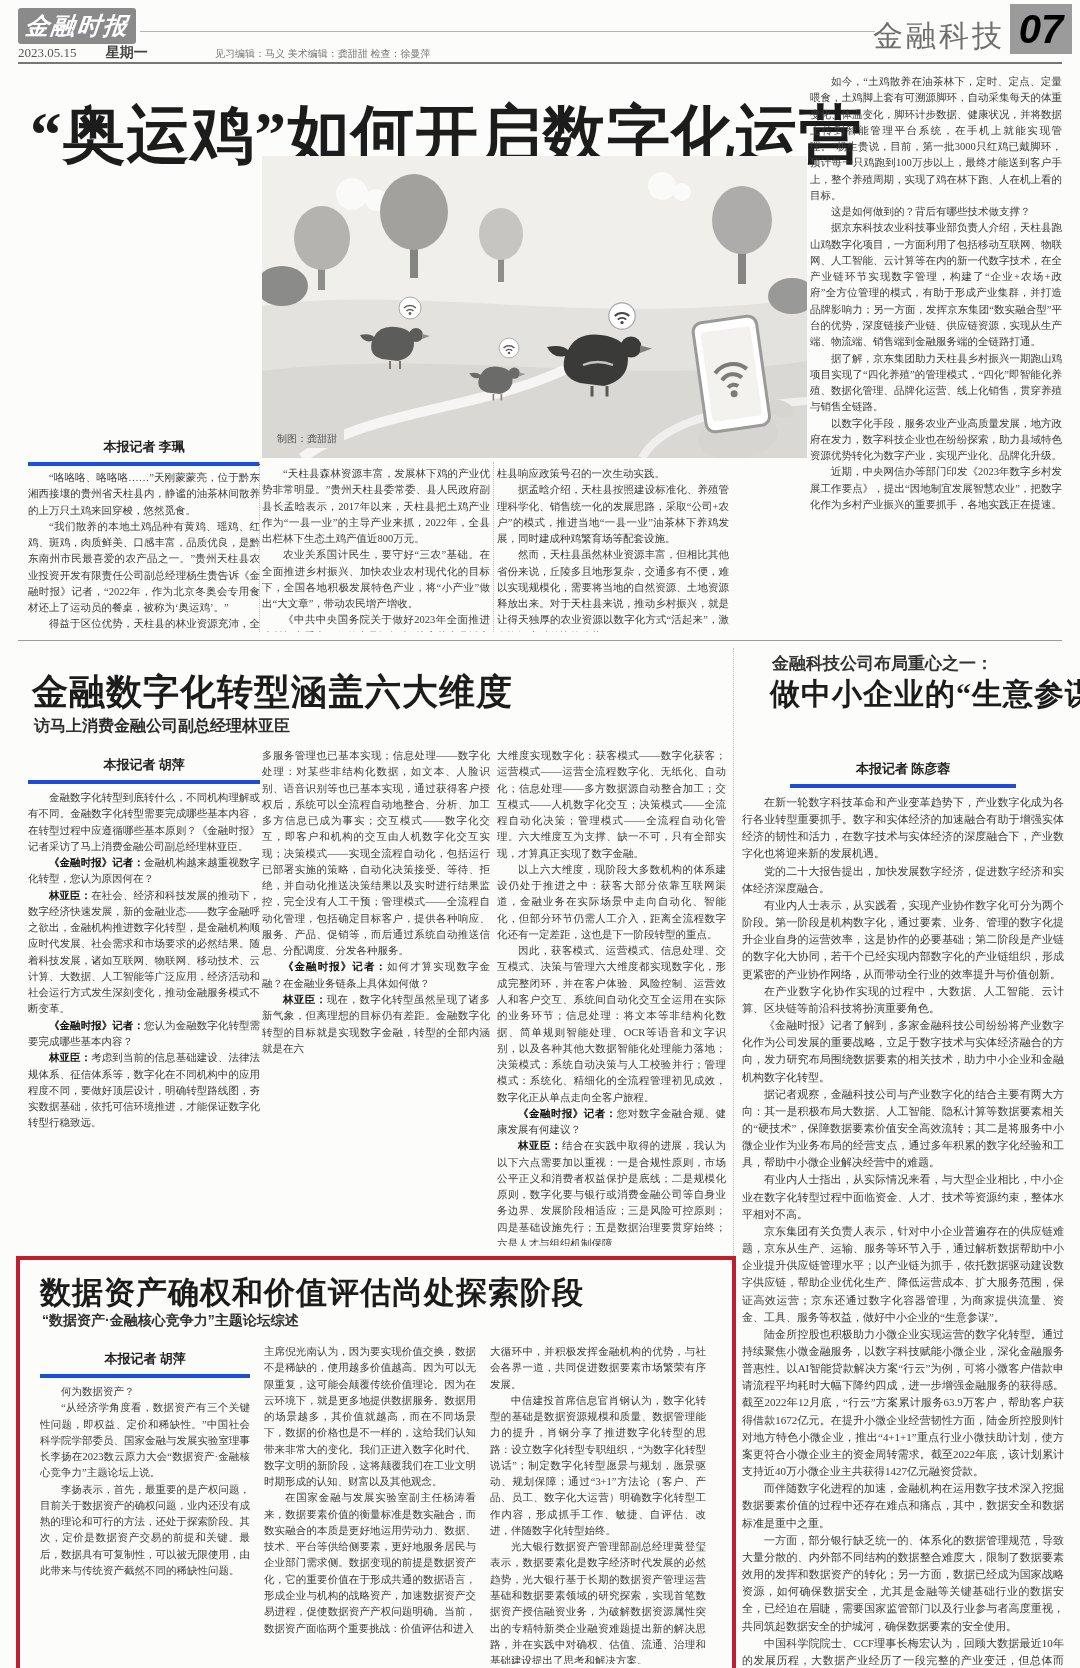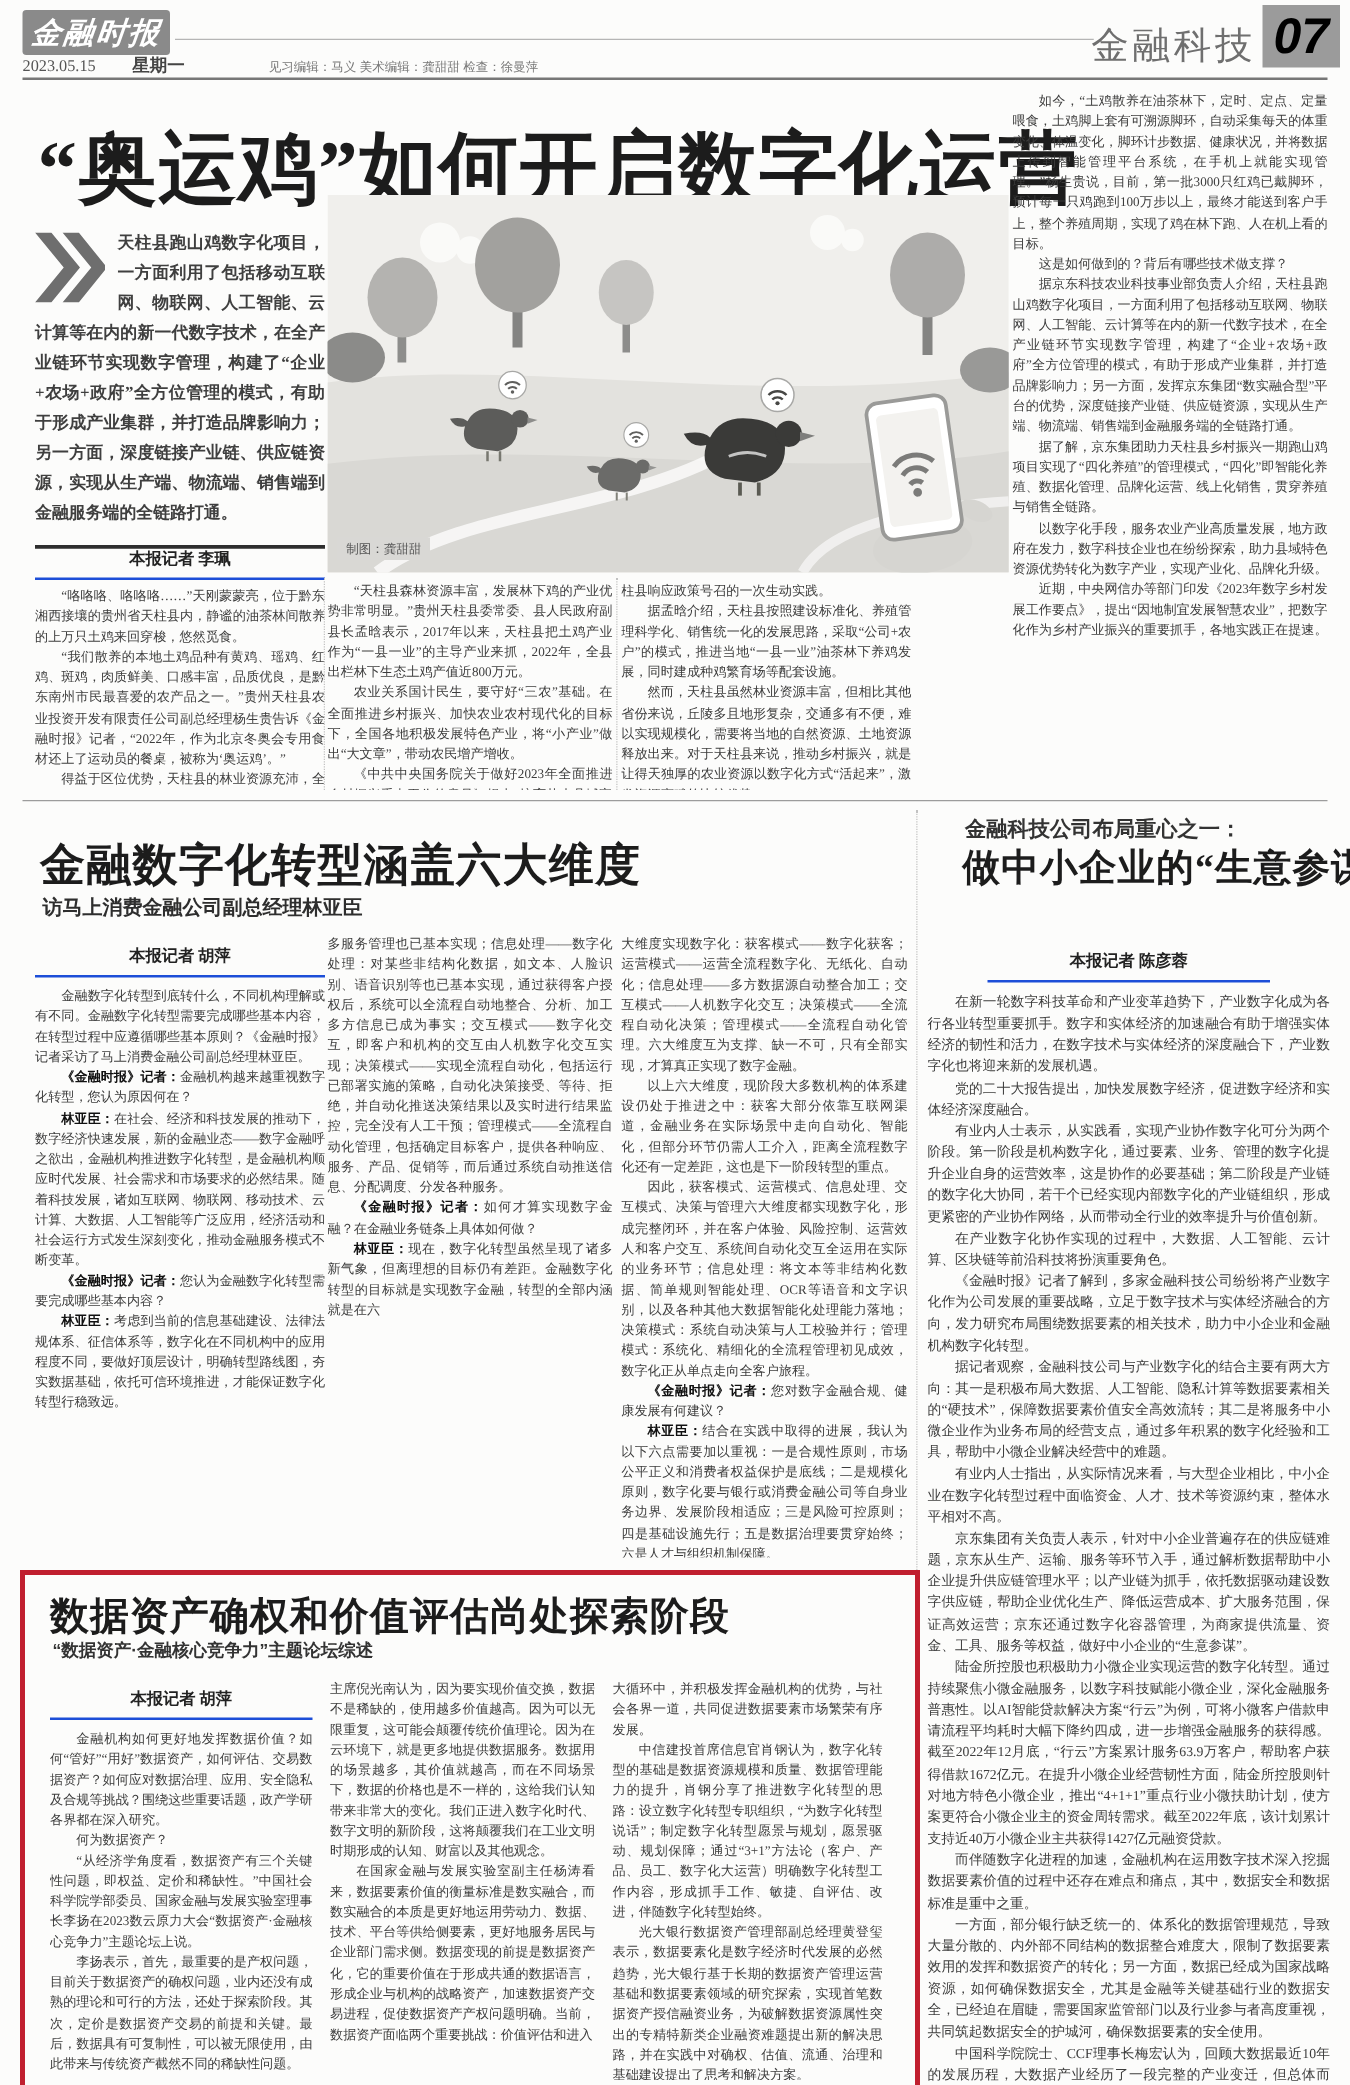--- a/index.html
+++ b/index.html
@@ -23,21 +23,21 @@
   .hl{position:absolute;font-weight:900;color:#1c1c1c;font-family:"Liberation Serif",serif;letter-spacing:1px;white-space:nowrap;}
   .hl1{left:30px;top:92px;font-size:63px;}
   .hl2{left:32px;top:668px;font-size:36px;}
   .hl4{left:40px;top:1272px;font-size:31px;}
   .kicker3{position:absolute;left:772px;top:652px;font:bold 17px "Liberation Sans",sans-serif;color:#333;}
   .hl3{left:770px;top:674px;font-size:30px;}
   .sub2{position:absolute;left:34px;top:716px;font:bold 16px "Liberation Sans",sans-serif;color:#2e2e2e;}
   .sub4{position:absolute;left:42px;top:1312px;font:bold 14px "Liberation Sans",sans-serif;color:#333;}
   
   .byline{position:absolute;text-align:center;font-weight:bold;font-size:13px;color:#222;
-      border-bottom:2px solid #1d4ed8;padding-bottom:6px;}
+      border-bottom:4px solid #1d4ed8;padding-bottom:6px;}
   
   .col{position:absolute;overflow:hidden;font-size:10.5px;line-height:1.55;color:#3c3c3c;}
   .col p{margin:0;text-indent:2em;text-align:justify;}
   .col p.ni{text-indent:0;}
   .col p b{color:#111;}
   
   .intro{position:absolute;left:28px;top:182px;width:232px;font-weight:bold;font-size:13.5px;line-height:1.78;
       color:#3f3f3f;text-align:justify;}
   .intro .rule{border-bottom:3px solid #2e2e2e;margin-top:14px;}
   .chevrons{float:left;margin:4px 10px 4px 0;}
@@ -66,28 +66,20 @@
     <div class="dateline">
       <span>2023.05.15</span>
       <b>星期一</b>
     </div>
     <div class="editors">见习编辑：马义  美术编辑：龚甜甜  检查：徐曼萍</div>
     <div class="mast-bottom"></div>
   </div>
 
   <div class="hl hl1">“奥运鸡”如何开启数字化运营</div>
 
-  <div class="intro">
-    <svg class="chevrons" width="56" height="56" viewBox="0 0 56 56">
-      <polygon points="0,0 13,0 36,28 13,56 0,56 23,28" fill="#6e6e6e"></polygon>
-      <polygon points="22,0 35,0 56,26 56,30 35,56 22,56 45,28" fill="#6e6e6e"></polygon>
-    </svg>
-    <span>天柱县跑山鸡数字化项目，一方面利用了包括移动互联网、物联网、人工智能、云计算等在内的新一代数字技术，在全产业链环节实现数字管理，构建了“企业+农场+政府”全方位管理的模式，有助于形成产业集群，并打造品牌影响力；另一方面，深度链接产业链、供应链资源，实现从生产端、物流端、销售端到金融服务端的全链路打通。</span>
-    <div class="rule"></div>
-  </div>
 
   <div class="byline" style="left:28px;top:438px;width:232px;">本报记者 李珮</div>
 
   <div class="col" style="left:28px;top:470px;width:232px;height:162px;">
       <p>“咯咯咯、咯咯咯……”天刚蒙蒙亮，位于黔东湘西接壤的贵州省天柱县内，静谧的油茶林间散养的上万只土鸡来回穿梭，悠然觅食。</p>
       <p>“我们散养的本地土鸡品种有黄鸡、瑶鸡、红鸡、斑鸡，肉质鲜美、口感丰富，品质优良，是黔东南州市民最喜爱的农产品之一。”贵州天柱县农业投资开发有限责任公司副总经理杨生贵告诉《金融时报》记者，“2022年，作为北京冬奥会专用食材还上了运动员的餐桌，被称为‘奥运鸡’。”</p>
       <p>得益于区位优势，天柱县的林业资源充沛，全县森林覆盖率高达97.2%，林下鸡养殖在当地已经发展成为核心产业。</p>
     </div>
 
   <svg class="illus" viewBox="0 0 545 302">
@@ -240,21 +232,20 @@
       <p>一方面，部分银行缺乏统一的、体系化的数据管理规范，导致大量分散的、内外部不同结构的数据整合难度大，限制了数据要素效用的发挥和数据资产的转化；另一方面，数据已经成为国家战略资源，如何确保数据安全，尤其是金融等关键基础行业的数据安全，已经迫在眉睫，需要国家监管部门以及行业参与者高度重视，共同筑起数据安全的护城河，确保数据要素的安全使用。</p>
       <p>中国科学院院士、CCF理事长梅宏认为，回顾大数据最近10年的发展历程，大数据产业经历了一段完整的产业变迁，但总体而言，大数据理论技术还处于发展的早期阶段。未来，大数据将保持长期稳定增长。在这种情况下，传统的计算架构已经不适应目前数据指数增长的发展模式，所以数与云要紧密结合。如果没有云的能力，数据就无法得到有效处理，我们要以数据为中心，构建新的计算机技术体系，迎接高性能、可用性、能效等各方面挑战，从而满足大数据高效处理的需求。现阶段而言，ChatGPT是AI发展史上重要的里程碑事件，在这个背景下，AI一定离不开算力和大数据的支撑。</p>
     </div>
 
   <div class="redbox"></div>
   <div class="hl hl4">数据资产确权和价值评估尚处探索阶段</div>
   <div class="sub4">“数据资产·金融核心竞争力”主题论坛综述</div>
   <div class="byline" style="left:40px;top:1350px;width:210px;">本报记者 胡萍</div>
 
   <div class="col" style="left:40px;top:1384px;width:210px;height:280px;">
-      <p>金融机构如何更好地发挥数据价值？如何“管好”“用好”数据资产，如何评估、交易数据资产？如何应对数据治理、应用、安全隐私及合规等挑战？围绕这些重要话题，政产学研各界都在深入研究。</p>
       <p>何为数据资产？</p>
       <p>“从经济学角度看，数据资产有三个关键性问题，即权益、定价和稀缺性。”中国社会科学院学部委员、国家金融与发展实验室理事长李扬在2023数云原力大会“数据资产·金融核心竞争力”主题论坛上说。</p>
       <p>李扬表示，首先，最重要的是产权问题，目前关于数据资产的确权问题，业内还没有成熟的理论和可行的方法，还处于探索阶段。其次，定价是数据资产交易的前提和关键。最后，数据具有可复制性，可以被无限使用，由此带来与传统资产截然不同的稀缺性问题。</p>
     </div>
   <div class="col" style="left:264px;top:1344px;width:212px;height:320px;">
       <p class="ni">主席倪光南认为，因为要实现价值交换，数据不是稀缺的，使用越多价值越高。因为可以无限重复，这可能会颠覆传统价值理论。因为在云环境下，就是更多地提供数据服务。数据用的场景越多，其价值就越高，而在不同场景下，数据的价格也是不一样的，这给我们认知带来非常大的变化。我们正进入数字化时代、数字文明的新阶段，这将颠覆我们在工业文明时期形成的认知、财富以及其他观念。</p>
       <p>在国家金融与发展实验室副主任杨涛看来，数据要素价值的衡量标准是数实融合，而数实融合的本质是更好地运用劳动力、数据、技术、平台等供给侧要素，更好地服务居民与企业部门需求侧。数据变现的前提是数据资产化，它的重要价值在于形成共通的数据语言，形成企业与机构的战略资产，加速数据资产交易进程，促使数据资产产权问题明确。当前，数据资产面临两个重要挑战：价值评估和进入</p>
     </div>
   <div class="col" style="left:490px;top:1344px;width:216px;height:320px;">
       <p class="ni">大循环中，并积极发挥金融机构的优势，与社会各界一道，共同促进数据要素市场繁荣有序发展。</p>

